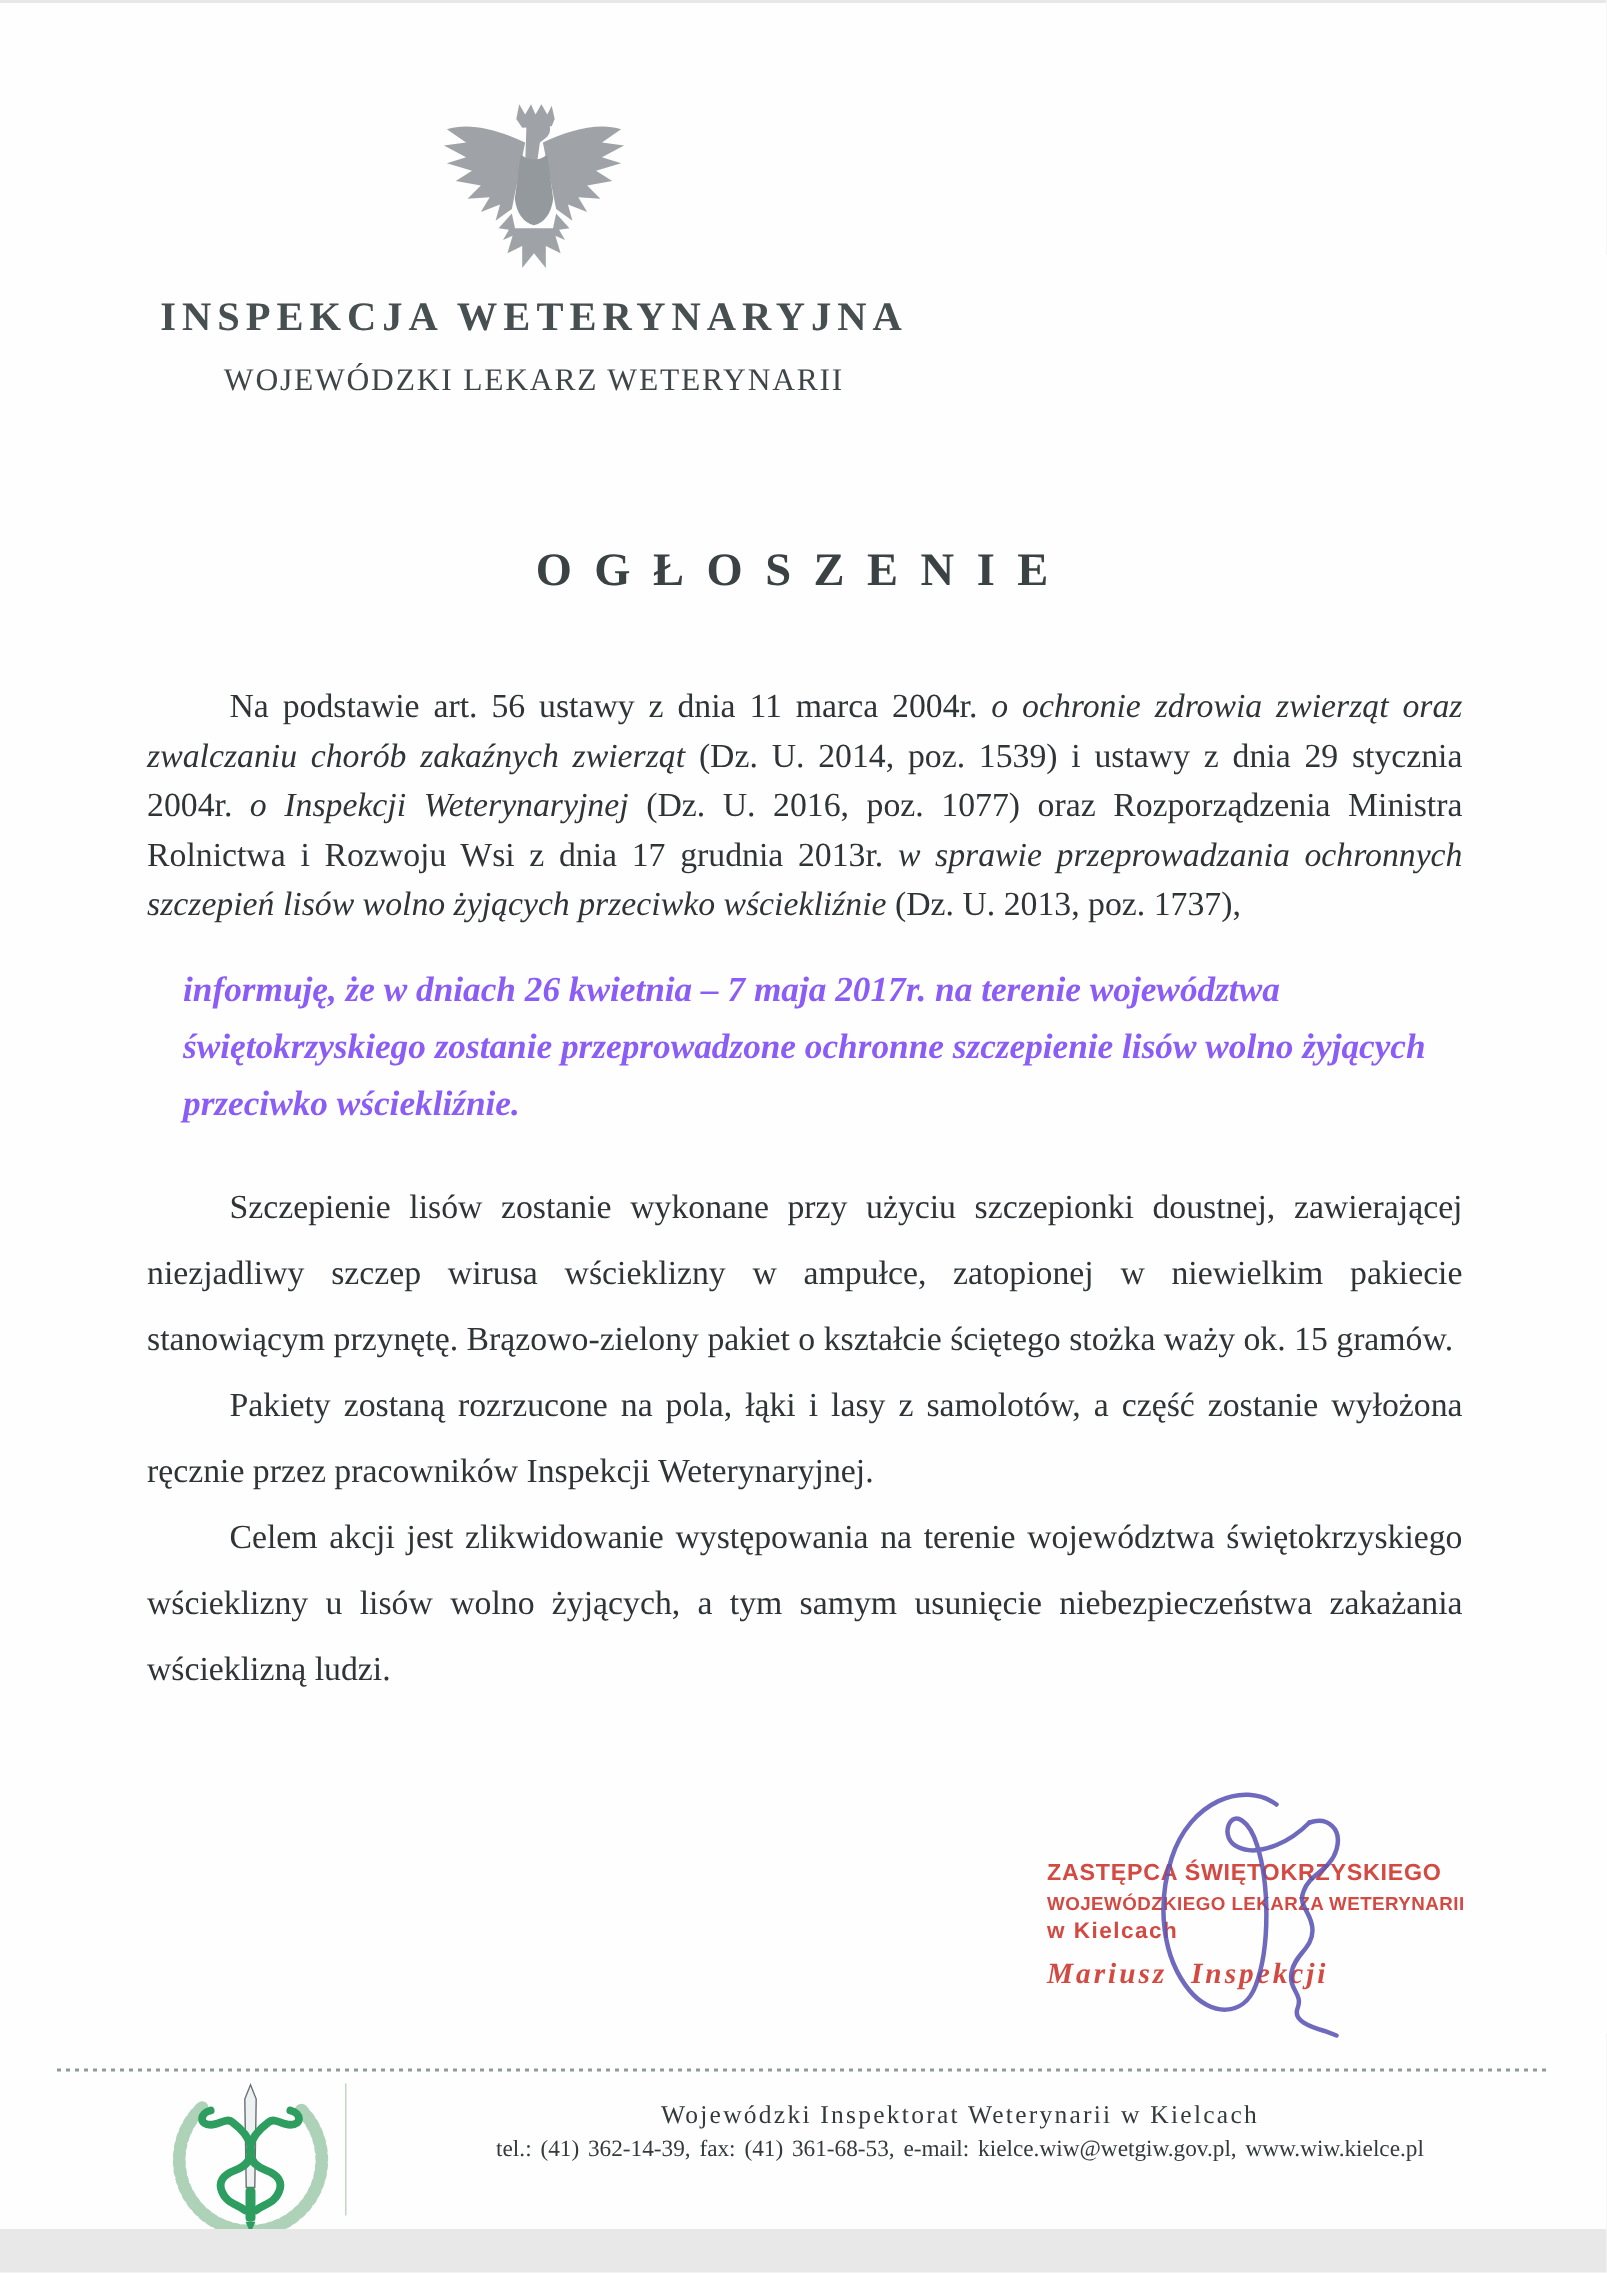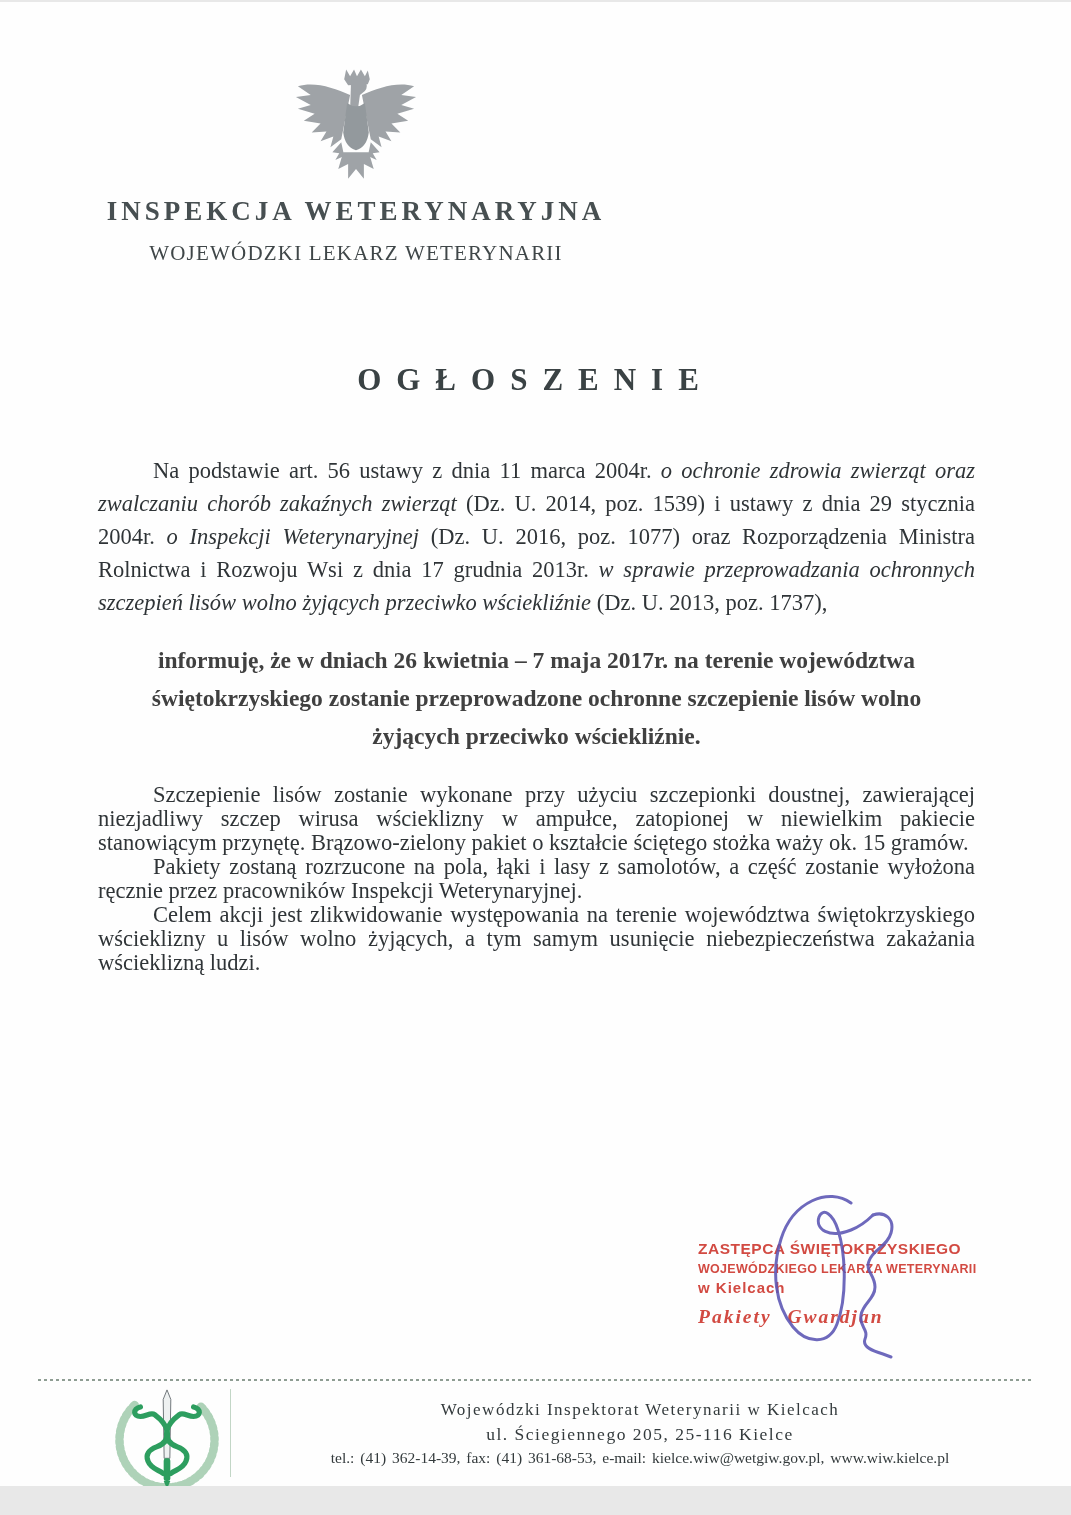--- a/index.html
+++ b/index.html
@@ -36,25 +36,25 @@
   .content{
     position:absolute;left:98px;top:452px;width:877px;
     font-size:22.5px;line-height:33px;
   }
   .legal{
     margin:0;text-align:justify;text-indent:55px;
   }
   .legal .it{font-style:italic;}
   .announcement{
     margin:22px 0 28px;padding:0 24px;
-    text-align:center;font-weight:bold;
-    font-size:23.5px;line-height:38px;color:#404040;
+    text-align:left;font-weight:bold;
+    font-size:23.5px;line-height:38px;color:#8b5cf6;font-style:italic;
   }
   .bodypara{
-    margin:0;text-align:justify;text-indent:55px;line-height:24px;
+    margin:0;text-align:justify;text-indent:55px;line-height:44px;
   }
   
   .stamp{
     position:absolute;left:698px;top:1238px;width:262px;
     text-align:left;color:#d24a42;
     font-family:"Liberation Sans", sans-serif;
     z-index:2;
   }
   .stamp-l1{font-size:15.5px;font-weight:600;letter-spacing:0.5px;white-space:nowrap;}
   .stamp-l2{font-size:12.5px;font-weight:600;letter-spacing:0.3px;margin-top:4px;white-space:nowrap;}
@@ -118,21 +118,21 @@
 
     <p class="bodypara">Szczepienie lisów zostanie wykonane przy użyciu szczepionki doustnej, zawierającej niezjadliwy szczep wirusa wścieklizny w ampułce, zatopionej w niewielkim pakiecie stanowiącym przynętę. Brązowo-zielony pakiet o kształcie ściętego stożka waży ok. 15 gramów.</p>
     <p class="bodypara">Pakiety zostaną rozrzucone na pola, łąki i lasy z samolotów, a część zostanie wyłożona ręcznie przez pracowników Inspekcji Weterynaryjnej.</p>
     <p class="bodypara">Celem akcji jest zlikwidowanie występowania na terenie województwa świętokrzyskiego wścieklizny u lisów wolno żyjących, a tym samym usunięcie niebezpieczeństwa zakażania wścieklizną ludzi.</p>
   </div>
 
   <div class="stamp">
     <div class="stamp-l1">ZASTĘPCA ŚWIĘTOKRZYSKIEGO</div>
     <div class="stamp-l2">WOJEWÓDZKIEGO LEKARZA WETERYNARII</div>
     <div class="stamp-l3">w Kielcach</div>
-    <div class="stamp-signer">Pakiety Gwardjan</div>
+    <div class="stamp-signer">Mariusz Inspekcji</div>
   </div>
 
   <svg class="signature" viewBox="0 0 212 180">
     <g fill="none" stroke="#5b55b4" stroke-width="3" stroke-linecap="round" opacity="0.88">
       <path d="M118,18 C96,2 60,16 48,54 C38,86 42,120 60,142 C74,159 96,160 104,139 C114,113 113,70 105,45 C100,29 90,22 86,32 C82,44 96,54 118,45 C128,41 136,34 140,30"></path>
       <path d="M140,30 C152,26 162,34 158,48 C154,62 140,64 136,76 C132,86 142,90 142,102 C142,114 130,118 128,130 C126,142 136,144 132,154 C129,162 140,166 150,169 L158,172"></path>
     </g>
   </svg>
 
   <div class="footer-sep"></div>
@@ -148,17 +148,16 @@
 
     <g fill="none" stroke="#2d9e5f" stroke-width="5.5" stroke-linecap="round">
       <path d="M42,20 c-8,2 -8,10 0,10 c6,0 11,-5 15,-2 c8,6 12,11 13,17 c2,9 -3,14 -11,17 c-8,3 -12,8 -9,15 c3,8 11,9 16,13"></path>
       <path d="M98,20 c8,2 8,10 0,10 c-6,0 -11,-5 -15,-2 c-8,6 -12,11 -13,17 c-2,9 3,14 11,17 c8,3 12,8 9,15 c-3,8 -11,9 -16,13"></path>
     </g>
   </svg>
   <div class="footer-vline"></div>
 
   <div class="footer-text">
     <div class="footer-org">Wojewódzki Inspektorat Weterynarii w Kielcach</div>
-    <div class="footer-addr">ul. Ściegiennego 205, 25-116 Kielce</div>
     <div class="footer-contact">tel.:  (41) 362-14-39,  fax: (41) 361-68-53,  e-mail:  kielce.wiw@wetgiw.gov.pl, www.wiw.kielce.pl</div>
   </div>
 
 </div>
 
 </body></html>

